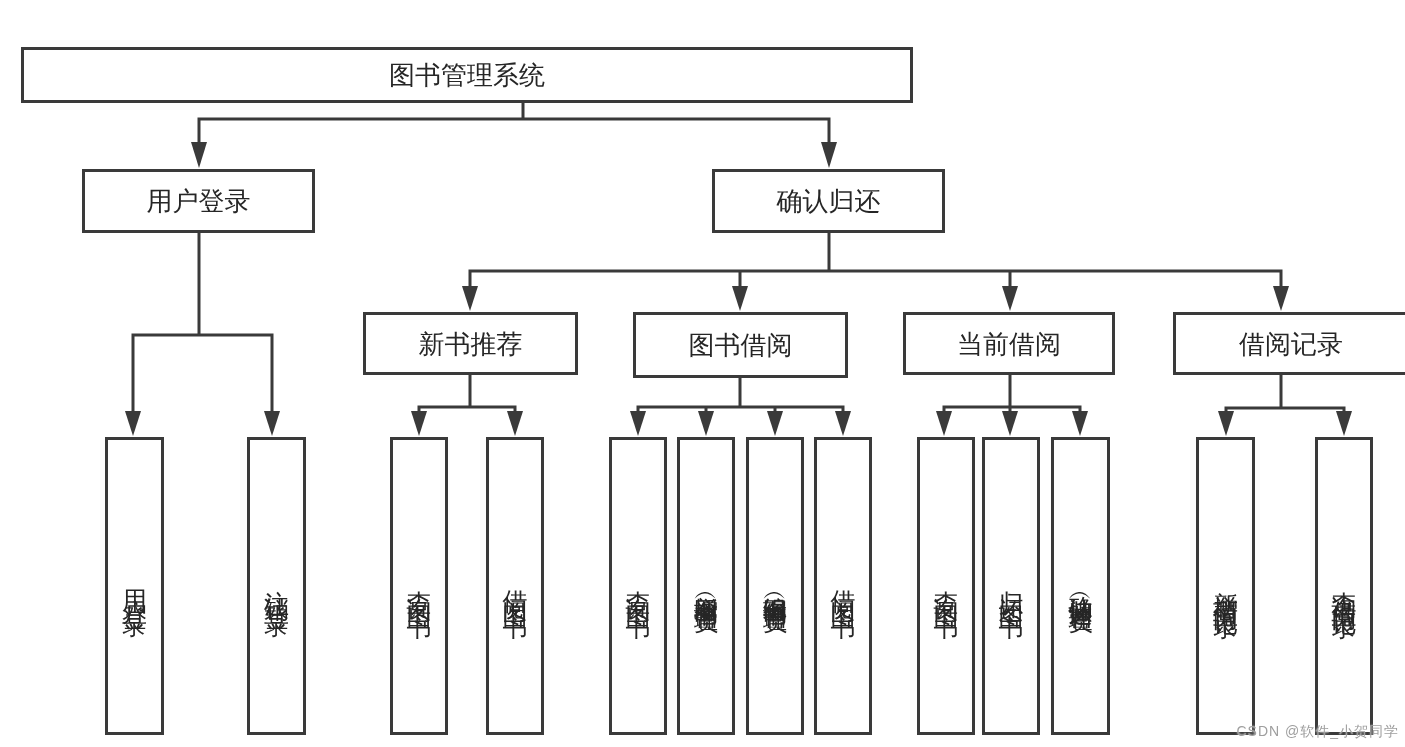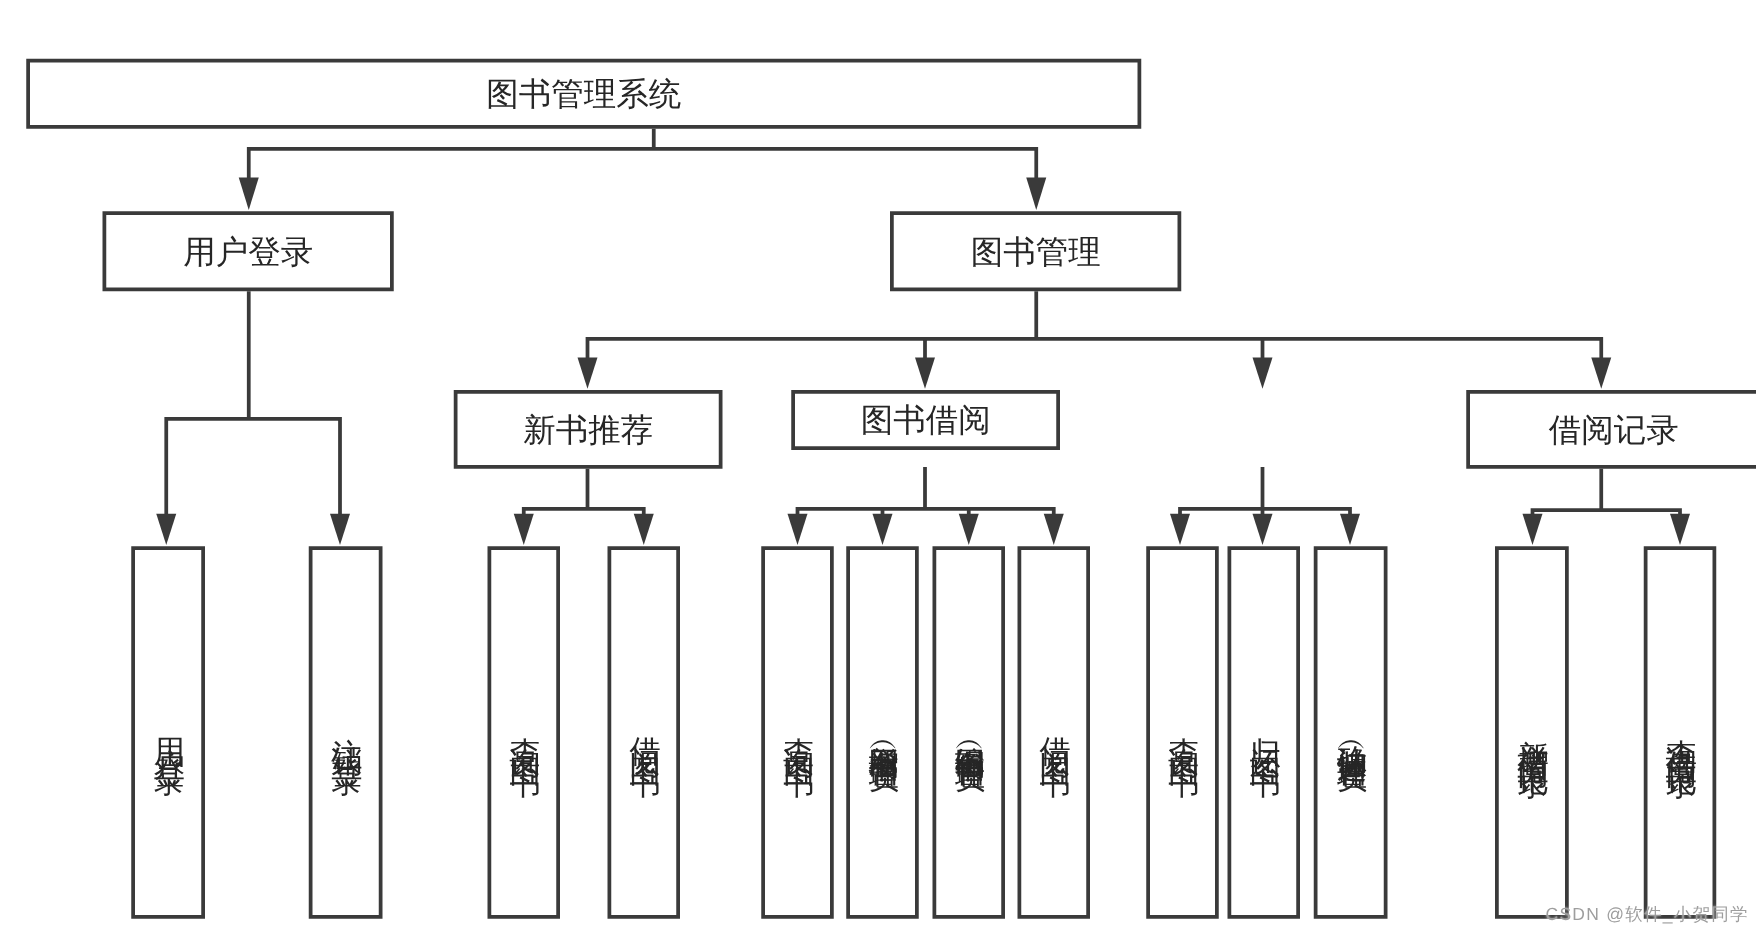--- a/index.html
+++ b/index.html
@@ -73,28 +73,31 @@
   </svg>
 
   <div class="node" style="left:21px; top:13px; width:892px; height:56px;margin-top:34px;">
     <span class="lbl">图书管理系统</span>
   </div>
 
   <div class="node" style="left:82px; top:169px; width:233px; height:64px;">
     <span class="lbl">用户登录</span>
   </div>
   <div class="node" style="left:712px; top:169px; width:233px; height:64px;">
-    <span class="lbl">图书管理</span>
+    <span class="lbl">确认归还</span>
   </div>
 
   <div class="node" style="left:363px; top:312px; width:215px; height:63px;align-items:center;">
     <span class="lbl">新书推荐</span>
   </div>
-  <div class="node" style="left:633px; top:312px; width:215px; height:48px;">
+  <div class="node" style="left:633px; top:312px; width:215px; height:66px;">
     <span class="lbl">图书借阅</span>
+  </div>
+  <div class="node" style="left:903px; top:312px; width:212px; height:63px;">
+    <span class="lbl">当前借阅</span>
   </div>
   <div class="node" style="left:1173px; top:312px; width:236px; height:63px;">
     <span class="lbl">借阅记录</span>
   </div>
 
   <div class="node" style="left:105px; top:437px; width:59px; height:298px;">
     <span class="lbl vtext">用户登录</span>
   </div>
   <div class="node" style="left:247px; top:437px; width:59px; height:298px;">
     <span class="lbl vtext">注销登录</span>

